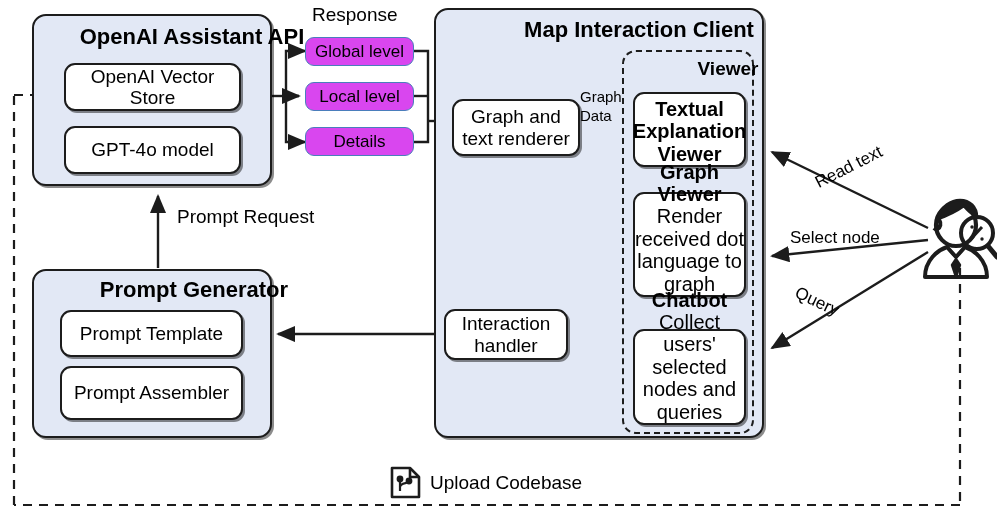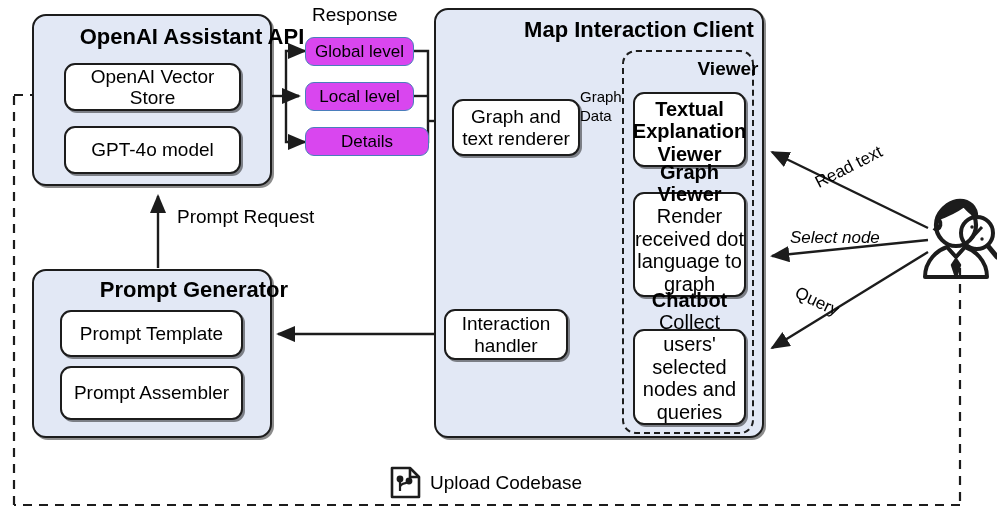--- a/index.html
+++ b/index.html
@@ -132,21 +132,21 @@
   </div>
 
   <div class="lbl f19" style="left:312px;top:4px;">Response</div>
 
   <div class="box bbox f17" style="left:305px;top:37px;width:109px;height:29px;">
     <span>Global level</span>
   </div>
   <div class="box bbox f17" style="left:305px;top:82px;width:109px;height:29px;">
     <span>Local level</span>
   </div>
-  <div class="box bbox f17" style="left:305px;top:127px;width:124px;height:29px;">
+  <div class="box bbox f17" style="left:305px;top:127px;width:109px;height:29px;">
     <span>Details</span>
   </div>
 
   <div class="box panel" style="left:434px;top:8px;width:330px;height:430px;"></div>
   <div class="panel-title f22" style="left:434px;top:17px;width:330px;">Map Interaction Client</div>
 
   <div class="box wbox f19" style="left:452px;top:99px;width:128px;height:57px;">
     <span class="stackwrap">
       <span>Graph and</span><br>
       <span>text renderer</span>
@@ -191,19 +191,19 @@
     <span>Prompt Assembler</span>
   </div>
 
   <div class="lbl f19" style="left:177px;top:206px;">Prompt Request</div>
 
   <div class="lbl f15" style="left:580px;top:88px;">Graph</div>
   <div class="lbl f15" style="left:580px;top:107px;">Data</div>
 
   <div class="lbl f17 rot-b" style="left:812px;top:175px;">Read text</div>
 
-  <div class="lbl f17" style="left:790px;top:228px;font-style:italic;">Select node</div>
+  <div class="lbl f17" style="left:790px;top:228px;">Select node</div>
 
   <div class="lbl f17 rot-a" style="left:800px;top:283px;">Query</div>
 
   <div class="lbl f19" style="left:430px;top:472px;">Upload Codebase</div>
 
 </div>
 
 </body></html>

